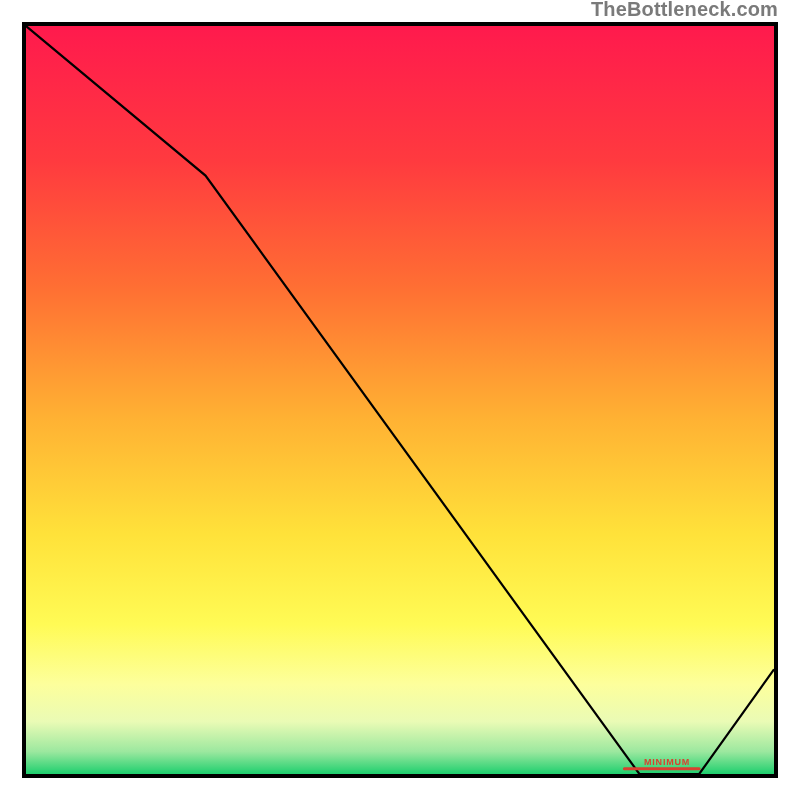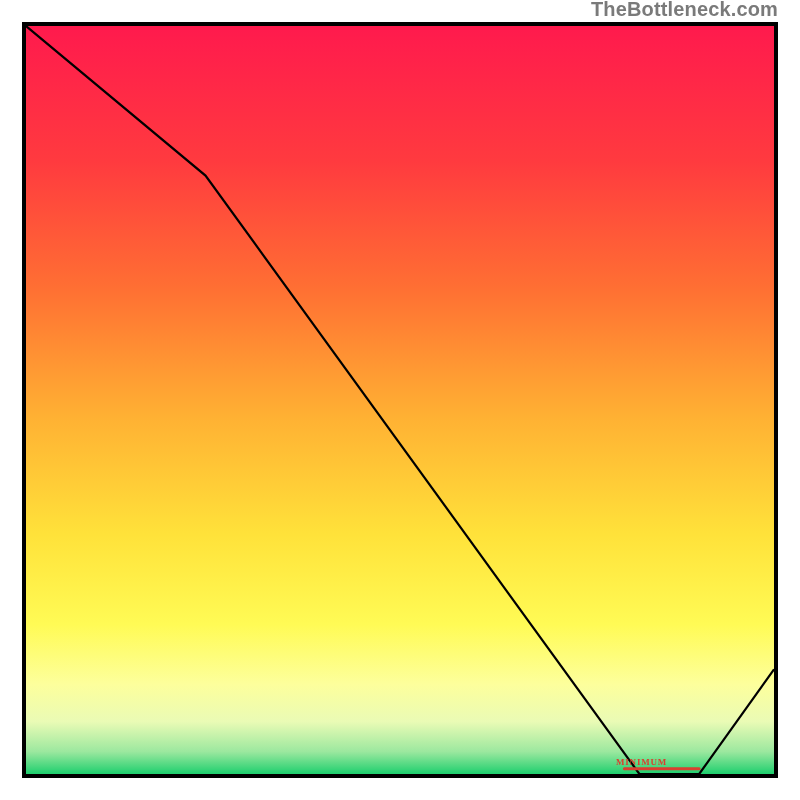--- a/index.html
+++ b/index.html
@@ -72,15 +72,15 @@
           </linearGradient>
       </defs>
       <rect x="0" y="0" width="748" height="748" fill="url(#bg-grad)"></rect>
     </svg>
 
     <svg class="line-layer" viewBox="0 0 748 748" preserveAspectRatio="none">
       <polyline fill="none" stroke="#000" stroke-width="2.2" points="0.0,0.0 179.5,149.6 613.4,748.0 673.2,748.0 748.0,643.3"></polyline>
       <line stroke="#d94030" stroke-width="3" stroke-linecap="round" x1="598.4" y1="742.8" x2="673.2" y2="742.8"></line>
     </svg>
 
-    <span class="minimum-label" style="left: 590px; top: 730.764px; font-family: Liberation Serif, serif;">MINIMUM</span>
+    <span class="minimum-label" style="left: 618px; top: 730.764px;">MINIMUM</span>
   </div>
 </div>
 
 </body></html>

